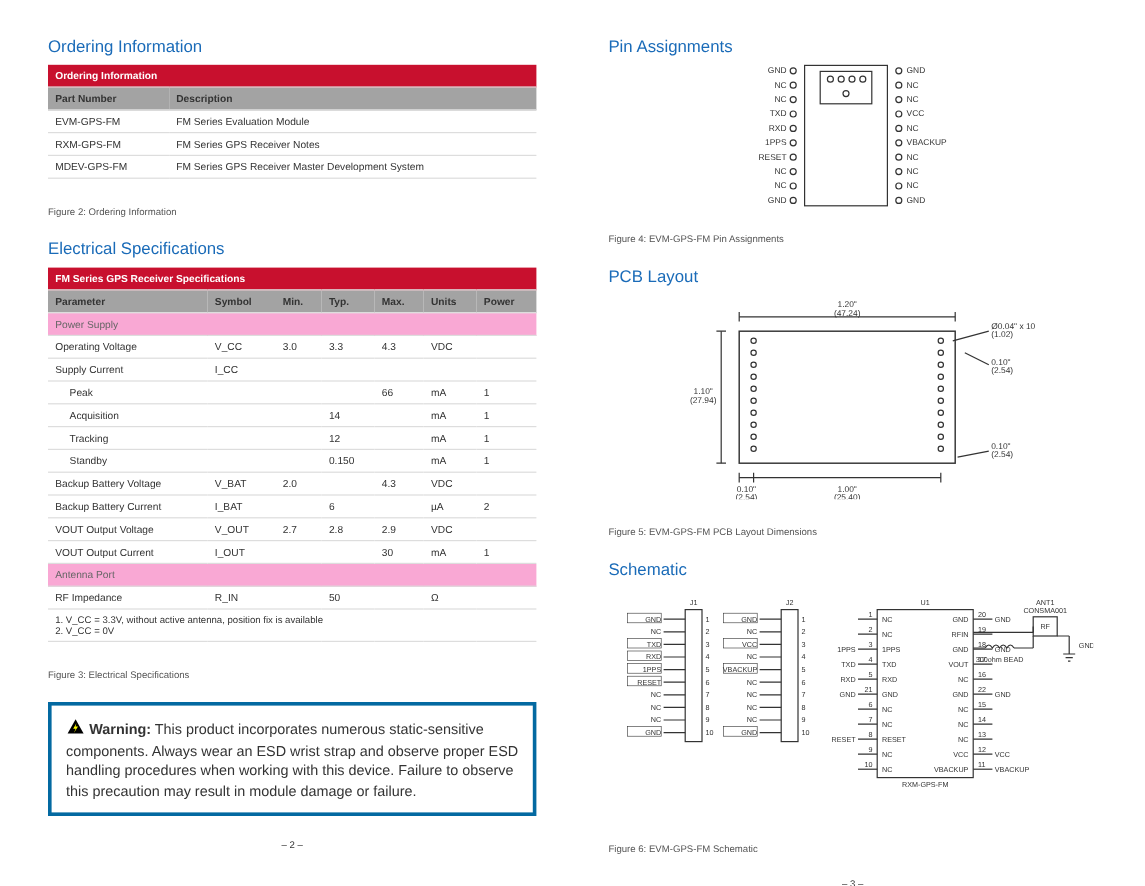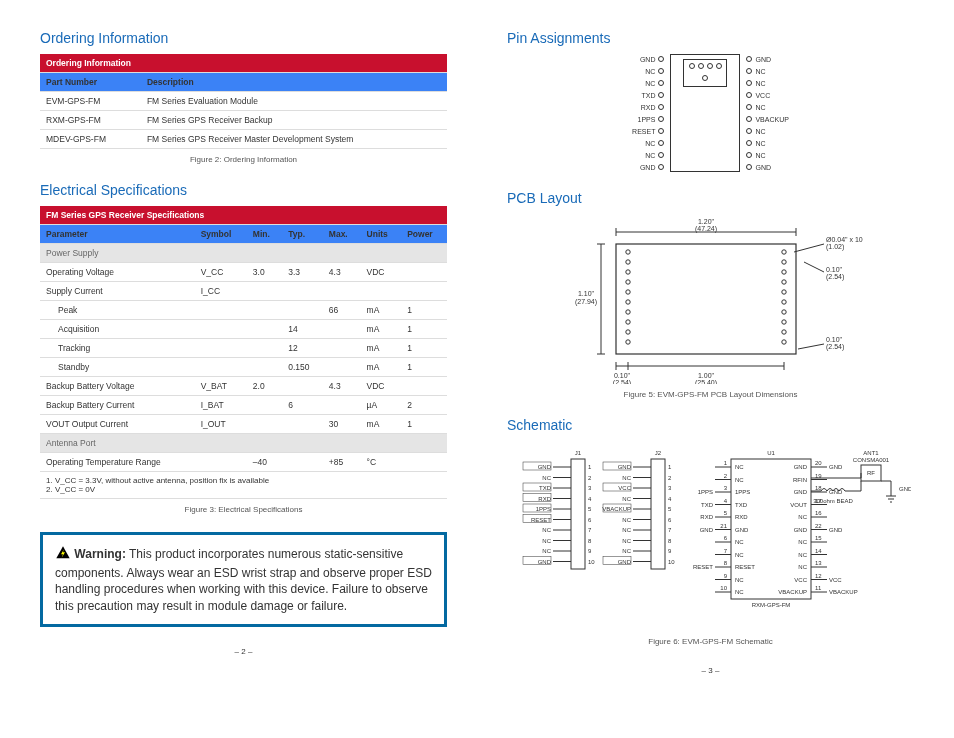--- a/index.html
+++ b/index.html
@@ -30,25 +30,25 @@
     text-align: left;
     border-bottom: 1px solid #ddd;
   }
   .red-header td, .red-header th {
     background: #c8102e;
     color: #fff;
     font-weight: bold;
     border: none;
   }
   .gray-header td, .gray-header th {
-    background: #3b82f6;
+    background: #a3a3a3;
     font-weight: bold;
   }
-  .subhead td { background: #e5e5e5; color: #666; }
-  .caption { font-size: 8px; color: #555; margin-top: 6px; text-align: center; }
+  .subhead td { background: #f9a8d4; color: #666; }
+  .caption { font-size: 8px; color: #555; margin-top: 23px; }
   .notes { font-size: 8px; padding: 6px; margin-left: 48px; }
   .warning-box {
     border: 3px solid #0369a1;
     padding: 10px 12px;
     font-size: 12px;
     line-height: 1.35;
     margin-top: 10px;
   }
   .warn-icon { display:inline-block; vertical-align: middle; }
   .warn-icon svg { width:16px; height:16px; }
@@ -99,21 +99,21 @@
       <tr class="gray-header">
         <td>Part Number</td>
         <td>Description</td>
       </tr>
       <tr>
             <td>EVM-GPS-FM</td>
             <td>FM Series Evaluation Module</td>
           </tr>
       <tr>
             <td>RXM-GPS-FM</td>
-            <td>FM Series GPS Receiver Backup</td>
+            <td>FM Series GPS Receiver Notes</td>
           </tr>
       <tr>
             <td>MDEV-GPS-FM</td>
             <td>FM Series GPS Receiver Master Development System</td>
           </tr>
     </tbody>
       </table>
     <div class="caption">Figure 2: Ordering Information</div>
   </div>
 
@@ -204,44 +204,53 @@
           <tr>
             <td>Backup Battery Current</td>
             <td>I_BAT</td>
             <td></td>
             <td>6</td>
             <td></td>
             <td>µA</td>
             <td>2</td>
           </tr>
           <tr>
+            <td>VOUT Output Voltage</td>
+            <td>V_OUT</td>
+            <td>2.7</td>
+            <td>2.8</td>
+            <td>2.9</td>
+            <td>VDC</td>
+            <td></td>
+          </tr>
+          <tr>
             <td>VOUT Output Current</td>
             <td>I_OUT</td>
             <td></td>
             <td></td>
             <td>30</td>
             <td>mA</td>
             <td>1</td>
           </tr>
         </tbody>
       <tbody>
           <tr class="subhead">
             <td colspan="7">Antenna Port</td>
           </tr>
+      <tr>
+        <td>RF Impedance</td>
+        <td>R_IN</td>
+        <td></td>
+        <td>50</td>
+        <td></td>
+        <td>Ω</td>
+        <td></td>
+      </tr>
       </tbody>
         <tbody id="env-rows">
-          <tr>
-            <td>Operating Temperature Range</td>
-            <td></td>
-            <td>–40</td>
-            <td></td>
-            <td>+85</td>
-            <td>°C</td>
-            <td></td>
-          </tr>
         </tbody>
       <tbody>
           <tr>
             <td colspan="7" class="notes">
         <div>1.    V_CC = 3.3V, without active antenna, position fix is available</div>
         <div>2.    V_CC = 0V</div>
       </td>
           </tr>
     </tbody>
       </table>
@@ -353,20 +362,21 @@
           <div class="pin-row">
             <span class="pin-dot"></span>
             <span>NC</span>
           </div>
           <div class="pin-row">
             <span class="pin-dot"></span>
             <span>GND</span>
           </div>
         </div>
     </div>
+    <div class="caption">Figure 4: EVM-GPS-FM Pin Assignments</div>
   </div>
 
   <div class="section">
     <h2>PCB Layout</h2>
     <svg class="pcb-svg" width="330" height="170" viewBox="0 0 330 170">
       <g class="pcb-label" font-size="7" fill="#333">
 
         <rect x="70" y="30" width="180" height="110" fill="none" stroke="#333" stroke-width="1.2"></rect>
 
         <line x1="70" y1="18" x2="250" y2="18" stroke="#333"></line>

